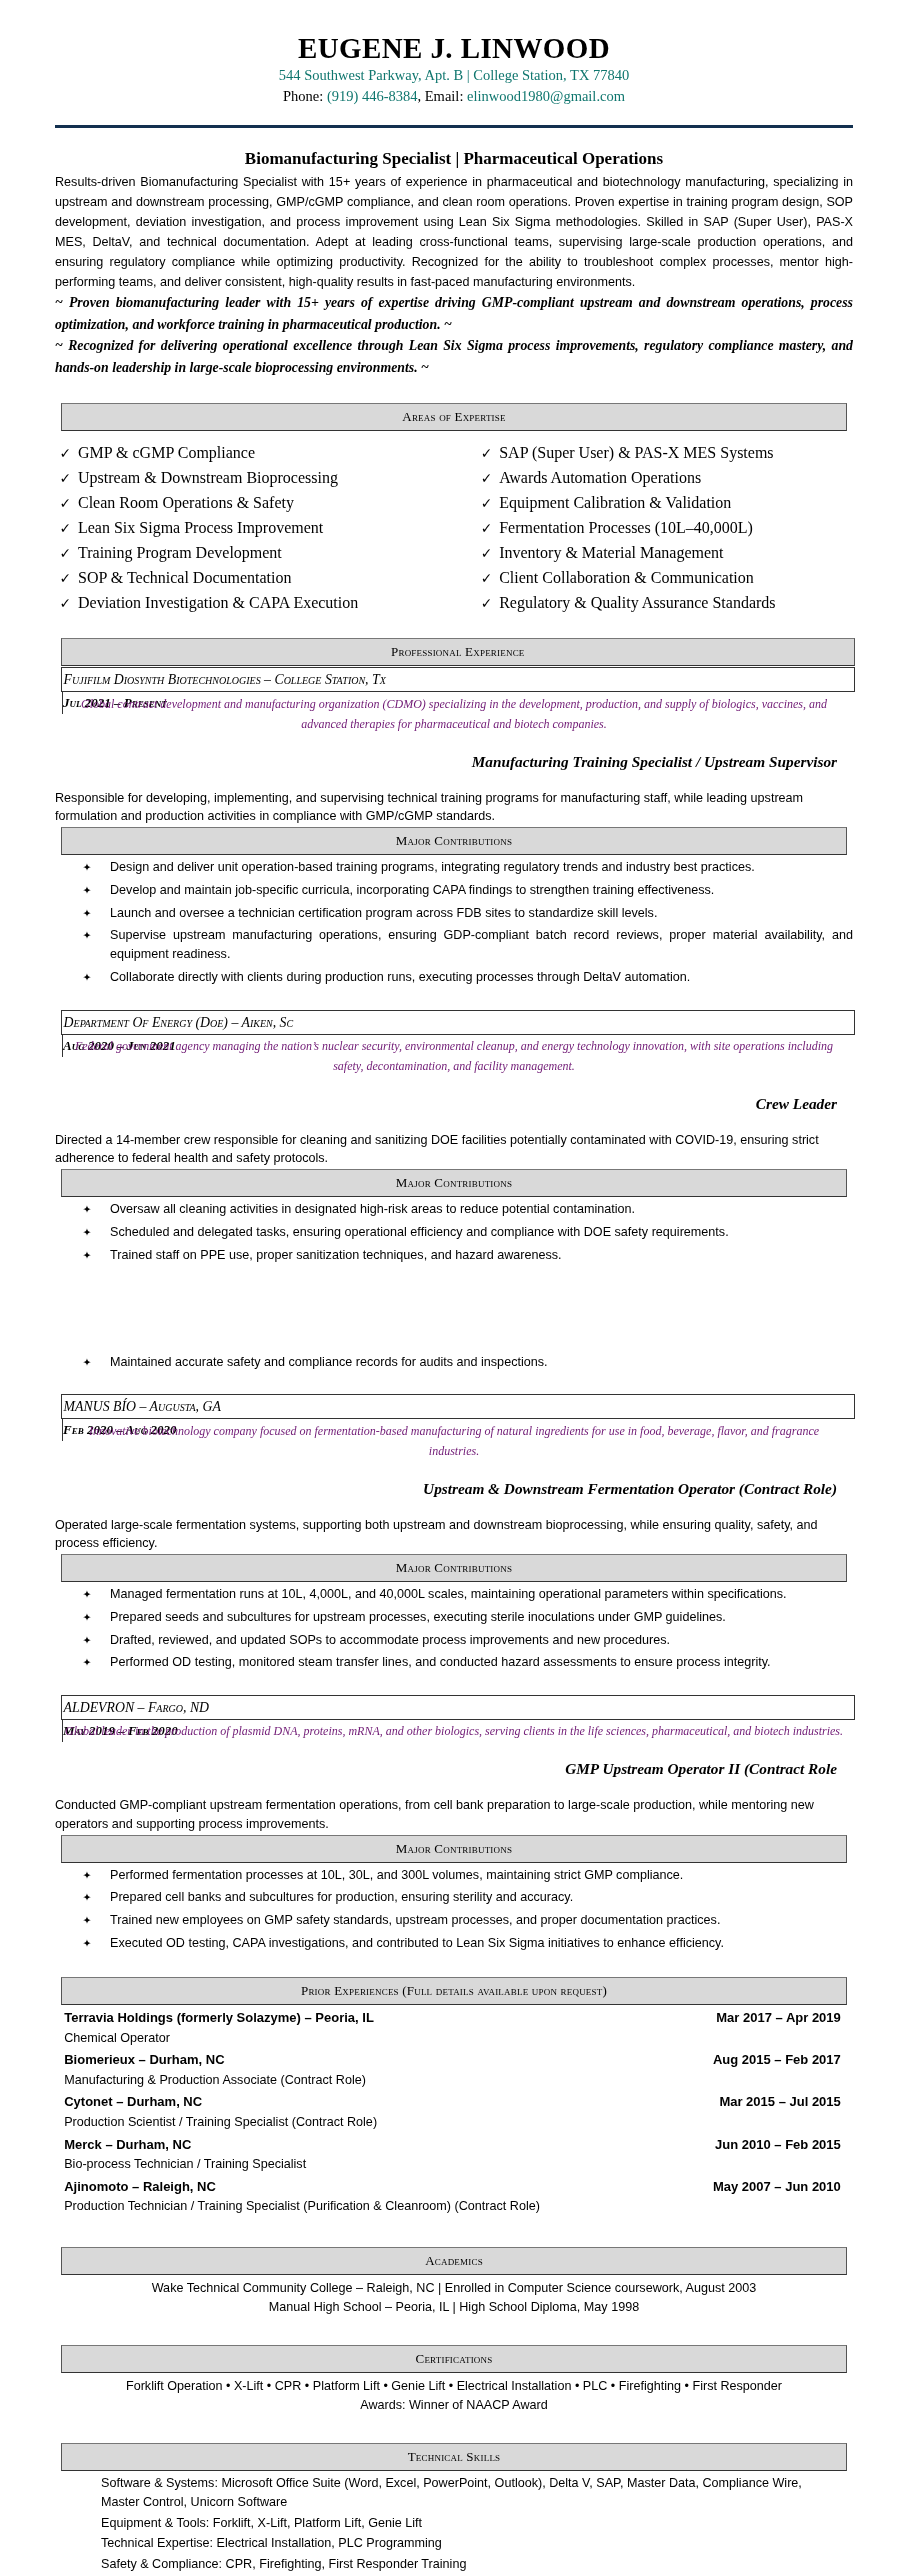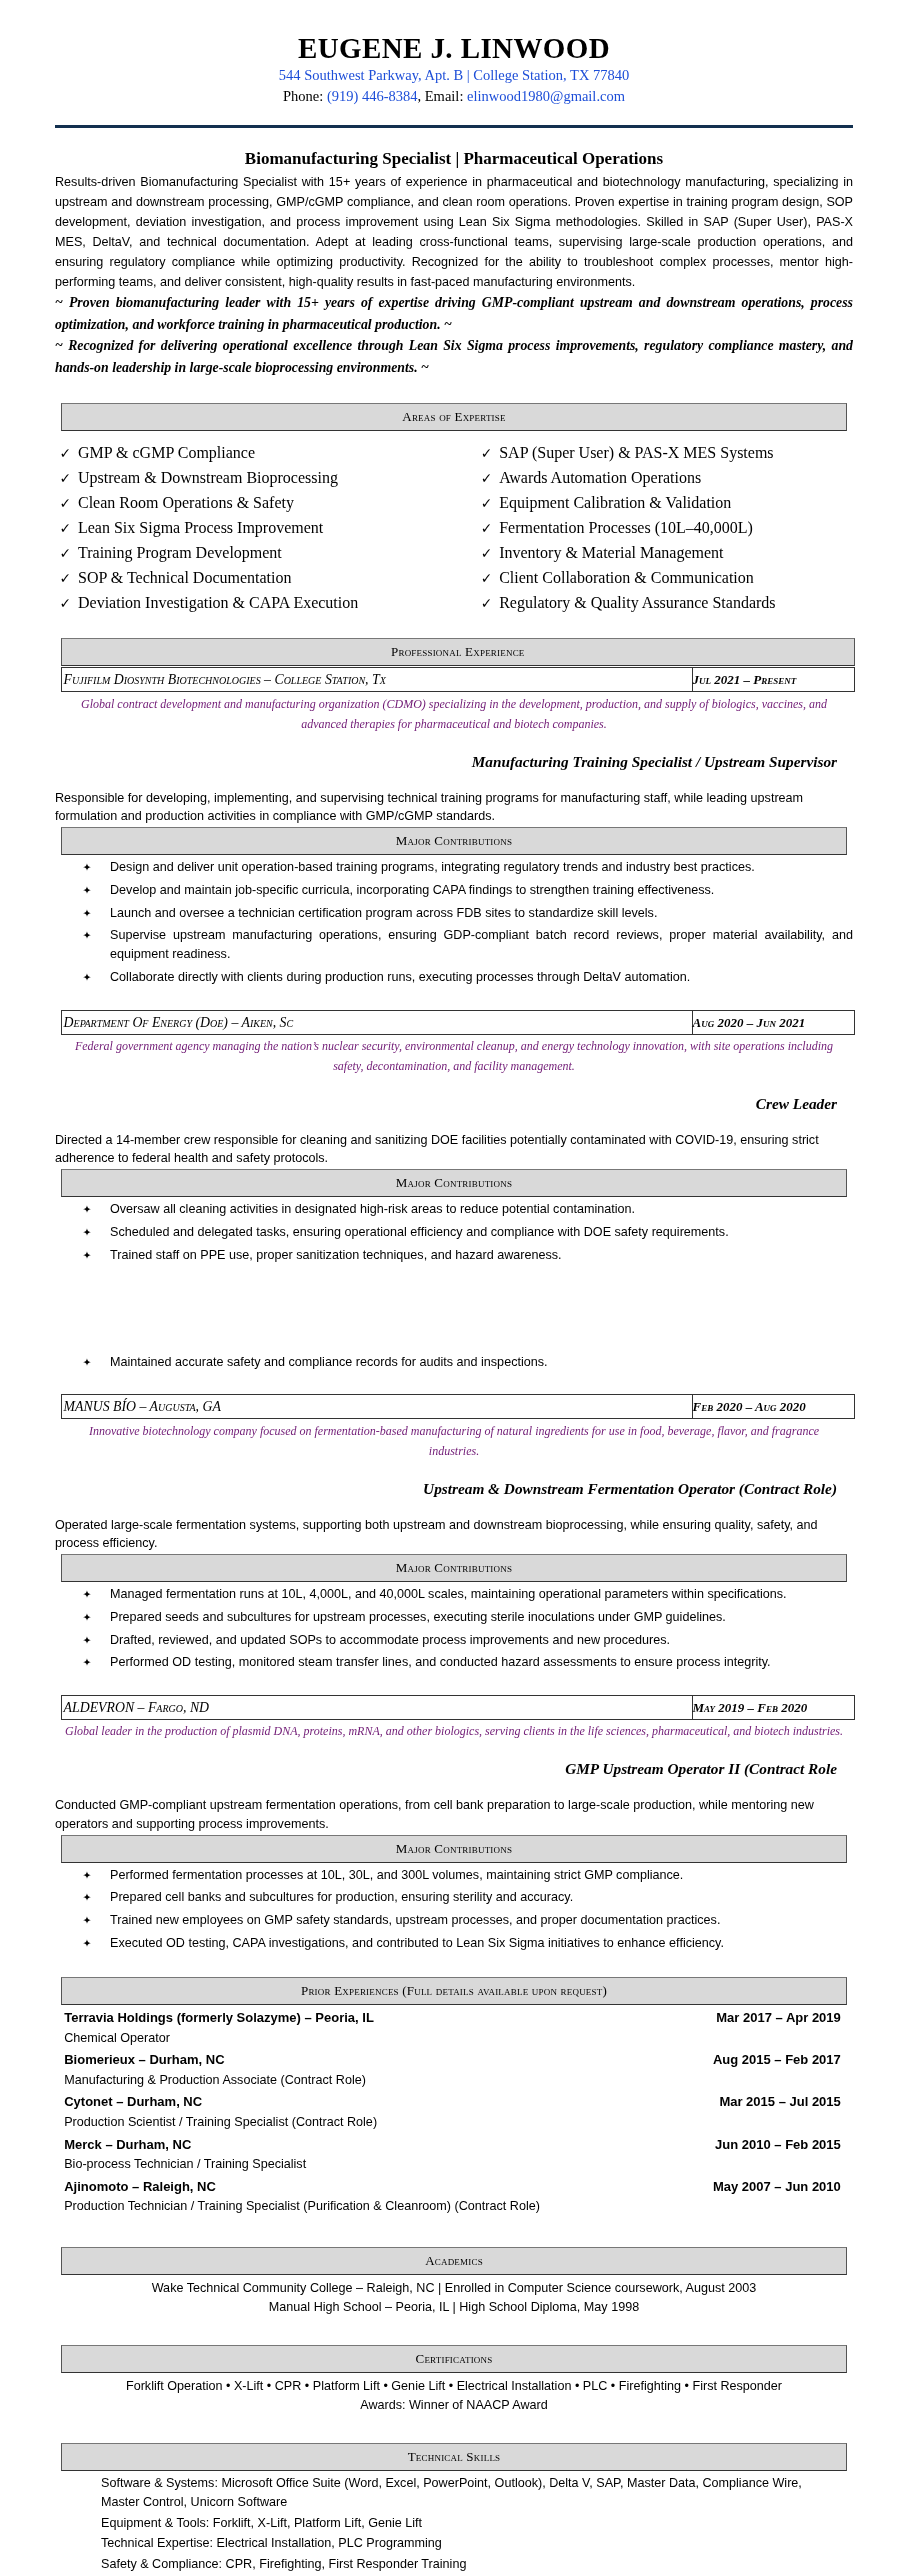--- a/index.html
+++ b/index.html
@@ -1,35 +1,35 @@
 <!DOCTYPE html>
 <html style="font-size:12.2px"><head>
 <meta charset="utf-8">
 <style>
   html, body { margin: 0; padding: 0; background: #ffffff; }
   body { width: 911px; min-height: 2576px; position: relative; color: #000; }
   .page { padding: 31px 55px 31px 55px; box-sizing: border-box; width: 908px; }
 
   .name { font-family: "Liberation Serif", serif; font-weight: bold; font-size: 29px; text-align: center; letter-spacing: 0.4px; margin: 0; line-height: 34px; }
   .contact-line { font-family: "Liberation Serif", serif; font-size: 14.5px; text-align: center; line-height: 20.7px; }
-  .blue { color: #1d4ed8; }
+  .blue { color: #0f766e; }
   .rule { height: 3.1px; background: #13304f; margin: 18.4px 0 20px 0; }
 
   .headline { font-family: "Liberation Serif", serif; font-weight: bold; font-size: 17px; text-align: center; margin: 0 0 3.1px 0; line-height: 21.4px; }
   .summary { font-family: "Liberation Sans", sans-serif; font-size: 12.6px; line-height: 20px; text-align: justify; margin: 0; }
   .tagline { font-family: "Liberation Serif", serif; font-weight: bold; font-style: italic; font-size: 13.8px; line-height: 21.4px; text-align: justify; margin: 0; }
 
   .sec-header { background: #d9d9d9; border: 0.8px solid #555; border-top: 1.5px solid #777; border-bottom: 1.5px solid #333; text-align: center; font-family: Liberation Serif, serif; font-variant: small-caps; font-size: 13px; height: 26px; line-height: 26px; margin: 0 6.1px 0 6.1px; letter-spacing: 0.2px; }
   .sec-header.wide { margin: 0 -1.5px 0 6.1px; }
 
   .expertise { display: grid; grid-template-columns: 1fr 1fr; column-gap: 18.4px; padding: 10.7px 0 7.7px 4.6px; }
   .exp-item { font-family: "Liberation Serif", serif; font-size: 16px; line-height: 24px; white-space: nowrap; }
   .exp-item .chk { display: inline-block; width: 18.4px; font-size: 13.8px; }
 
-  .company-box { display: flex; border: 1.1px solid #333; margin: 1.5px -1.5px 0 6.1px; height: 23px; }
+  .company-box { display: flex; border: 1.1px solid #333; margin: 1.5px -1.5px 0 6.1px; height: 23px; flex-direction: column; }
   .company-box .co { flex: 1; font-family: "Liberation Serif", serif; font-style: italic; font-variant: small-caps; font-size: 13.8px; line-height: 23px; padding-left: 1.5px; }
   .company-box .dates { width: 161px; border-left: 1.1px solid #333; font-family: "Liberation Serif", serif; font-style: italic; font-variant: small-caps; font-weight: bold; font-size: 13px; line-height: 23px; text-align: left; }
   .co-desc { font-family: "Liberation Serif", serif; font-style: italic; font-size: 12px; line-height: 20px; text-align: center; color: #701a75; margin: 1.5px 7.7px 0 7.7px; }
   .role { font-family: "Liberation Serif", serif; font-style: italic; font-weight: bold; font-size: 15.3px; line-height: 23px; text-align: right; margin: 16px; }
   .role-desc { font-family: "Liberation Sans", sans-serif; font-size: 12.6px; line-height: 18.4px; margin: 0 0 1.5px 0; }
 
   ul.contrib { list-style: none; margin: 3.1px 0 0 0; padding: 0 0 0 55px; }
   ul.contrib li { position: relative; font-family: "Liberation Sans", sans-serif; font-size: 12.6px; line-height: 19px; text-align: justify; margin-bottom: 3.8px; }
   ul.contrib li .bullet { position: absolute; left: -27.6px; top: 0; font-size: 10.7px; }
   .gap-big { height: 84px; }

